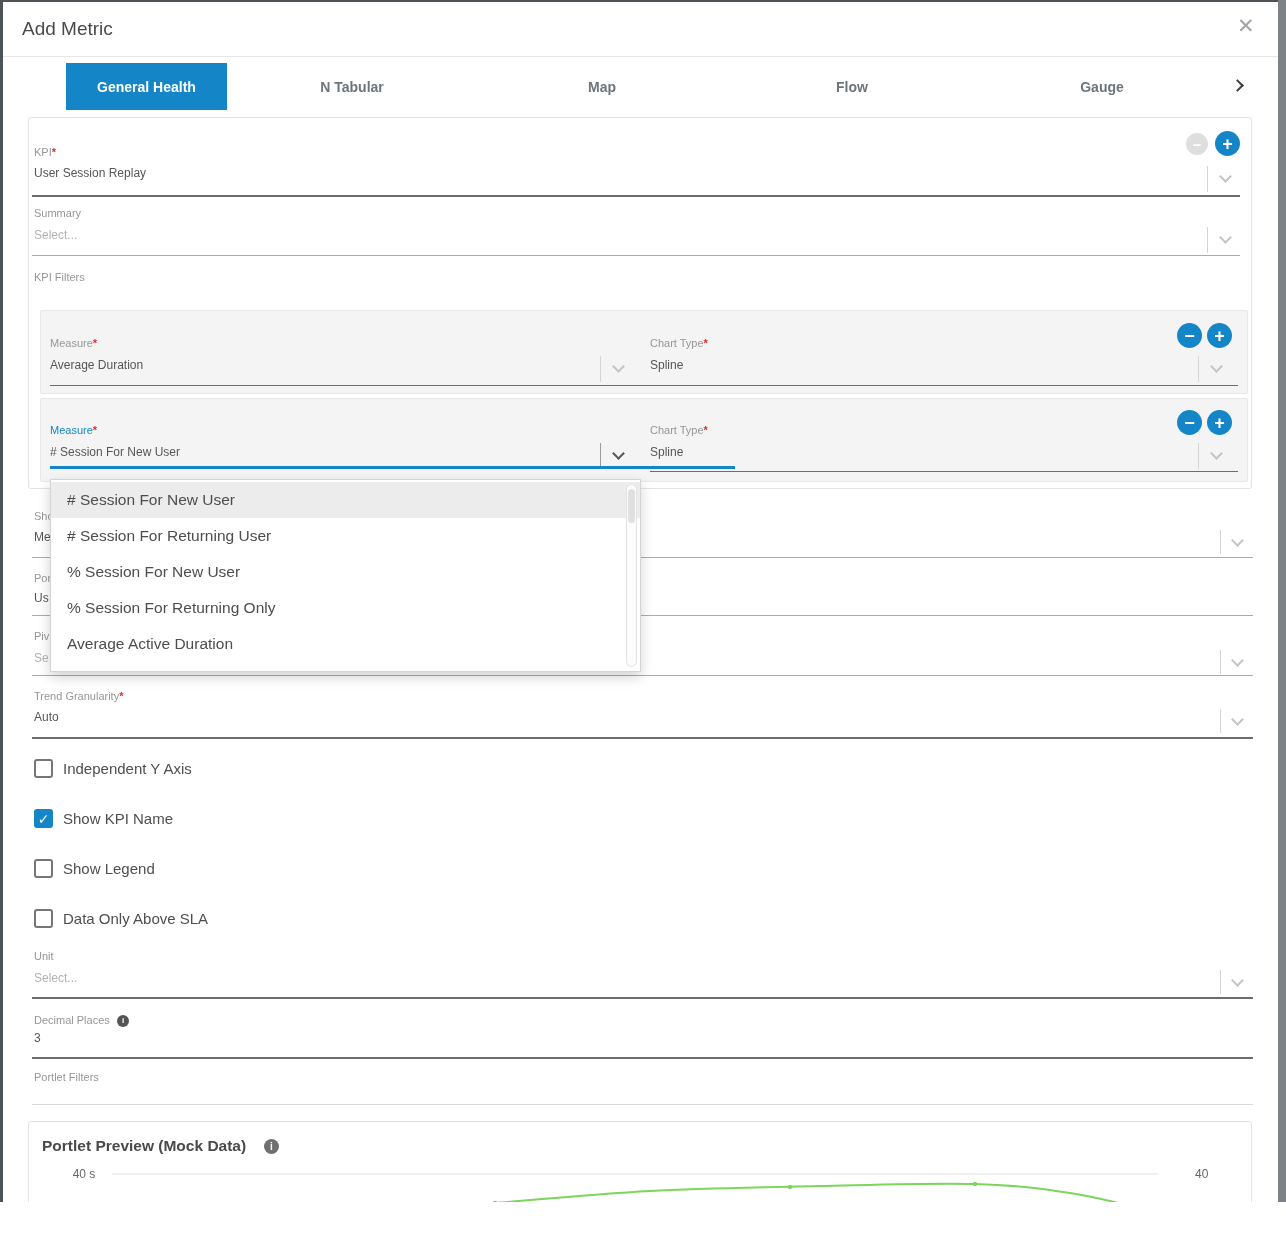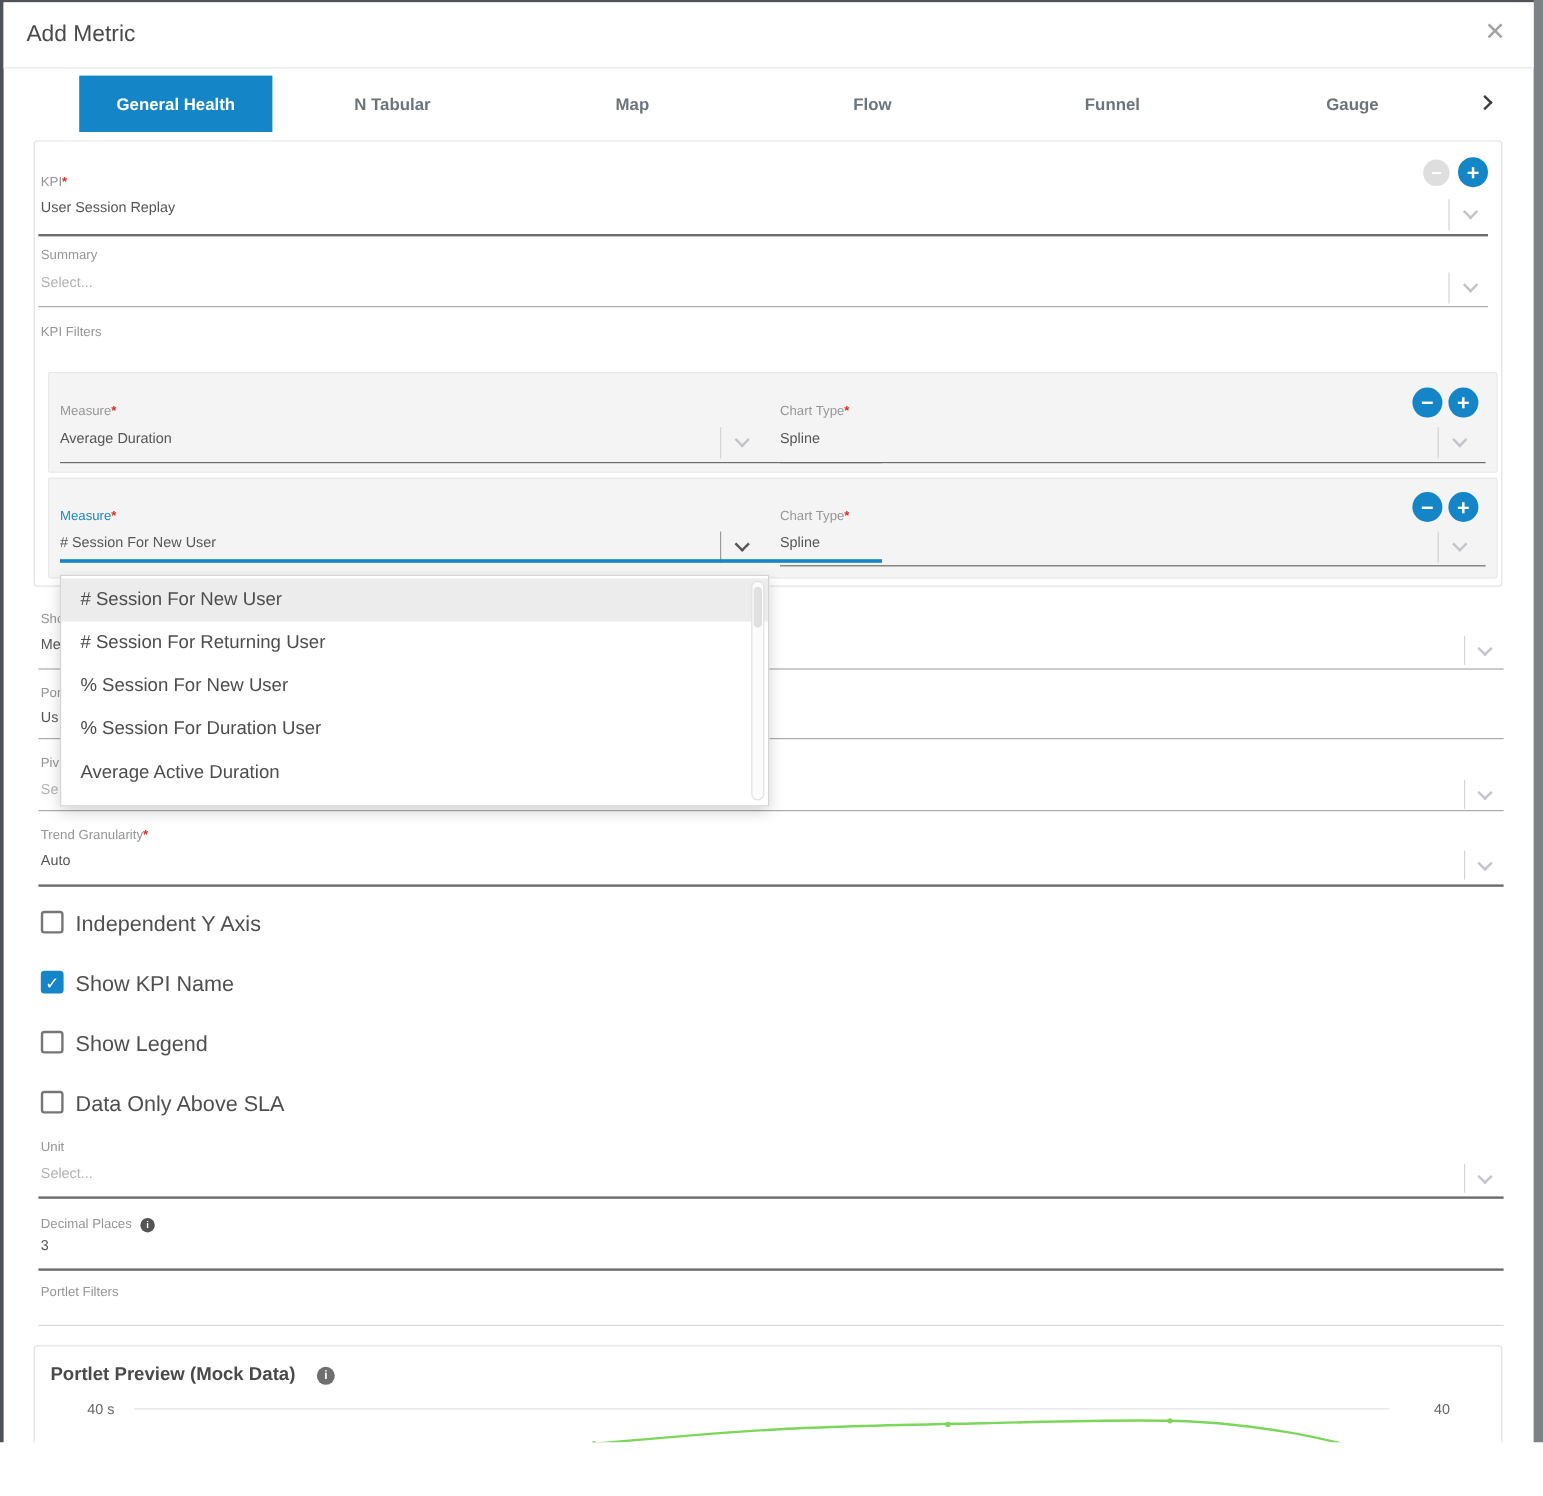--- a/index.html
+++ b/index.html
@@ -50,21 +50,21 @@
   .dd-item { height:36px; line-height:36px; padding-left:16px; font-size:15.5px; color:#4d4d4d; cursor:pointer; white-space:nowrap; }
   .dd-item.selected { background:#ececec; }
   .dd-scroll { position:absolute; right:3px; top:4px; width:11px; height:183px; background:#fcfcfc; border:1px solid #e2e2e2; border-radius:6px; }
   .dd-thumb { position:absolute; left:1px; top:4px; width:7px; height:34px; background:#e0e0e0; border-radius:4px; cursor:pointer; }
 
   
   .checkbox { position:absolute; left:34px; width:19px; height:19px; border:2px solid #767676; border-radius:3px; background:#fff; cursor:pointer; }
   .checkbox .check { display:none; color:#fff; font-size:14px; font-weight:bold; line-height:16px; text-align:center; }
   .checkbox.checked { background:#1486c7; border-color:#1486c7; }
   .checkbox.checked .check { display:block; }
-  .cb-label { position:absolute; left:63px; font-size:18px; color:#4f4f4f; }
+  .cb-label { position:absolute; left:63px; font-size:15px; color:#4f4f4f; }
 
   .info-icon { position:absolute; border-radius:50%; background:#6f6f6f; color:#fff; text-align:center; font-weight:bold; cursor:pointer; }
   .info-lg { width:15px; height:15px; font-size:10px; line-height:15px; }
   .info-sm { width:12px; height:12px; font-size:8px; line-height:12px; background:#555; }
 
   
   .preview-card { position:absolute; left:28px; top:1121px; width:1224px; height:126px; border:1px solid #e3e3e3; border-radius:3px; background:#fff; }
   .preview-title { position:absolute; left:42px; top:1137px; font-size:15.5px; font-weight:600; color:#4a4a4a; }
   .tick { position:absolute; font-size:12px; color:#666; }
   .tick-left { width:40px; text-align:center; }
@@ -81,21 +81,20 @@
   <div class="modal-header">
     <div class="modal-title">Add Metric</div>
   </div>
   <div class="close-x">✕</div>
 
   <div class="tab-active">General Health</div>
   <div class="tabs-rest">
     <div class="tab">N Tabular</div>
     <div class="tab">Map</div>
     <div class="tab">Flow</div>
-    <div class="tab">Funnel</div>
     <div class="tab">Gauge</div>
   </div>
   <div class="tabs-more"></div>
 
   <div class="outer-box"></div>
 
   <div class="flabel" style="left:34px;top:146px;"><span>KPI</span><span class="ast">*</span></div>
   <div class="btn-circle btn-gray" style="left:1186px;top:133px;width:22px;height:22px;font-size:15px;">−</div>
   <div class="btn-circle btn-blue" style="left:1215px;top:131px;width:25px;height:25px;font-size:18px;">+</div>
   <div class="fval" style="left:34px;top:166px;">User Session Replay</div>
@@ -152,21 +151,21 @@
   <div class="flabel" style="left:34px;top:630px;">Piv</div>
   <div class="fval placeholder" style="left:34px;top:651px;">Se</div>
   <div class="sep" style="left:1220px;top:650px;height:24px;"></div>
   <div class="chev" style="left:1233px;top:656px;"></div>
   <div class="ul ul-light" style="left:32px;top:675px;width:1221px;height:1px;"></div>
 
   <div class="dropdown">
     <div class="dd-item selected"># Session For New User</div>
     <div class="dd-item"># Session For Returning User</div>
     <div class="dd-item">% Session For New User</div>
-    <div class="dd-item">% Session For Duration User</div>
+    <div class="dd-item">% Session For Returning Only</div>
     <div class="dd-item">Average Active Duration</div>
     <div class="dd-scroll">
         <div class="dd-thumb"></div>
       </div>
   </div>
 
   <div class="flabel" style="left:34px;top:690px;"><span>Trend Granularity</span><span class="ast">*</span></div>
   <div class="fval" style="left:34px;top:710px;">Auto</div>
   <div class="sep" style="left:1220px;top:709px;height:24px;"></div>
   <div class="chev" style="left:1233px;top:715px;"></div>

